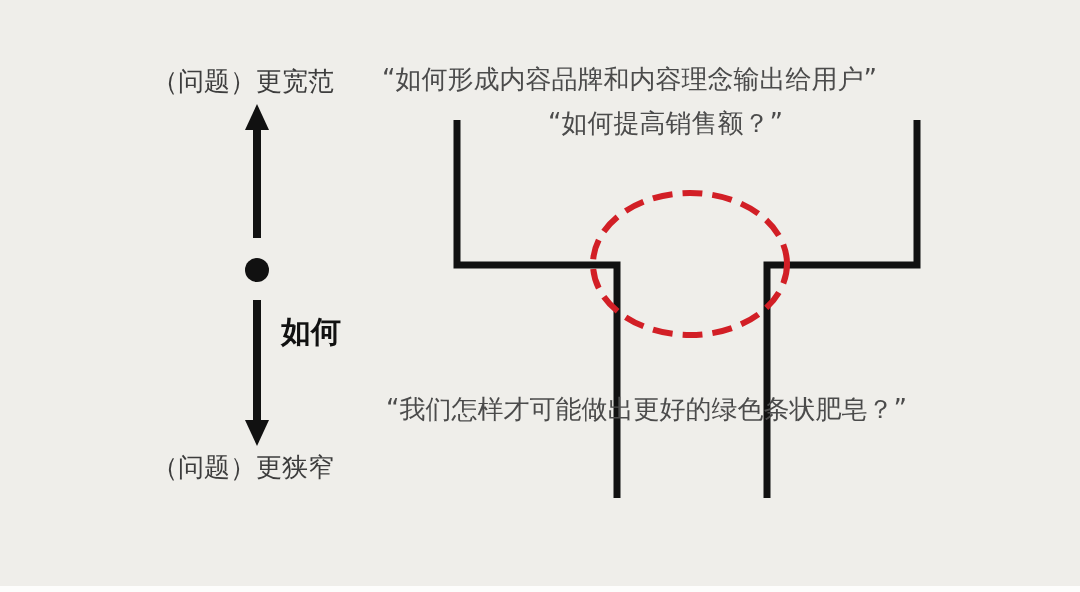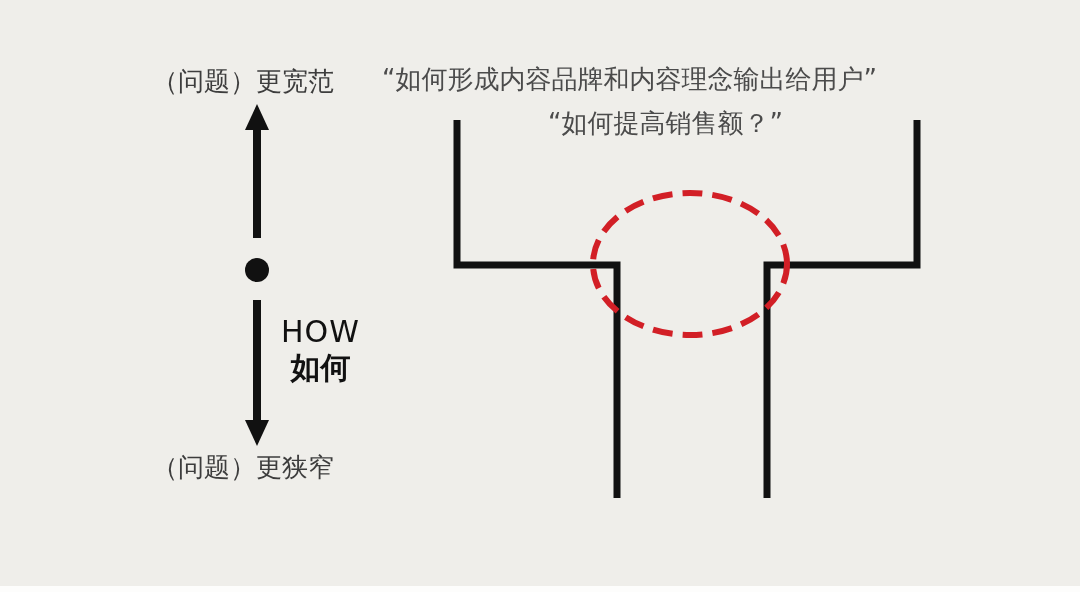--- a/index.html
+++ b/index.html
@@ -43,19 +43,19 @@
       <polyline points="917,120 917,265 767,265 767,498"></polyline>
     </g>
 
     <ellipse cx="690" cy="264" rx="97" ry="71" fill="none" stroke="#d21f26" stroke-width="6" stroke-dasharray="20 10"></ellipse>
   </svg>
 
   <div class="txt scope" style="left:152px; top:64px;">（问题）更宽范</div>
   <div class="txt scope" style="left:152px; top:450px;">（问题）更狭窄</div>
 
   <div class="txt axis-label" style="left:281px; top:314px;">
-    <div class="en">HOW</div>
     <div>如何</div>
   </div>
 
   <div class="txt quote" style="left:382px; top:62px;">“如何形成内容品牌和内容理念输出给用户”</div>
   <div class="txt quote" style="left:548px; top:106px;text-align:right;">“如何提高销售额？”</div>
+  <div class="txt quote" style="left:386px; top:392px;">“我们怎样才可能做出更好的绿色条状肥皂？”</div>
 </div>
 
 </body></html>

